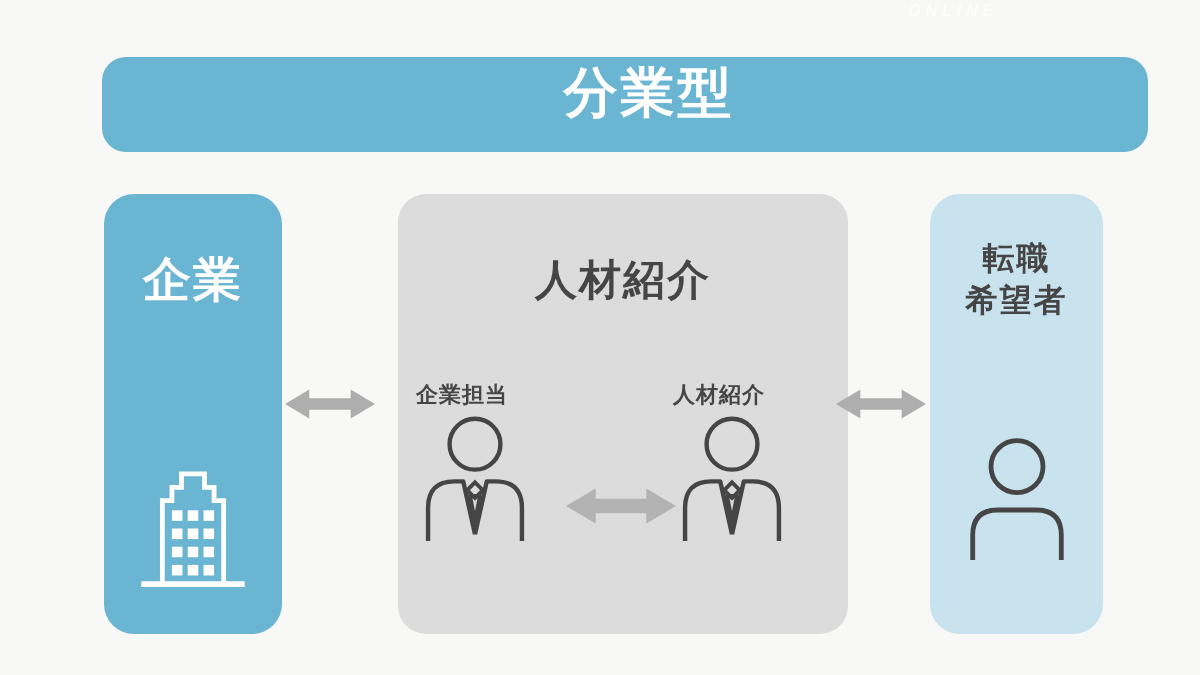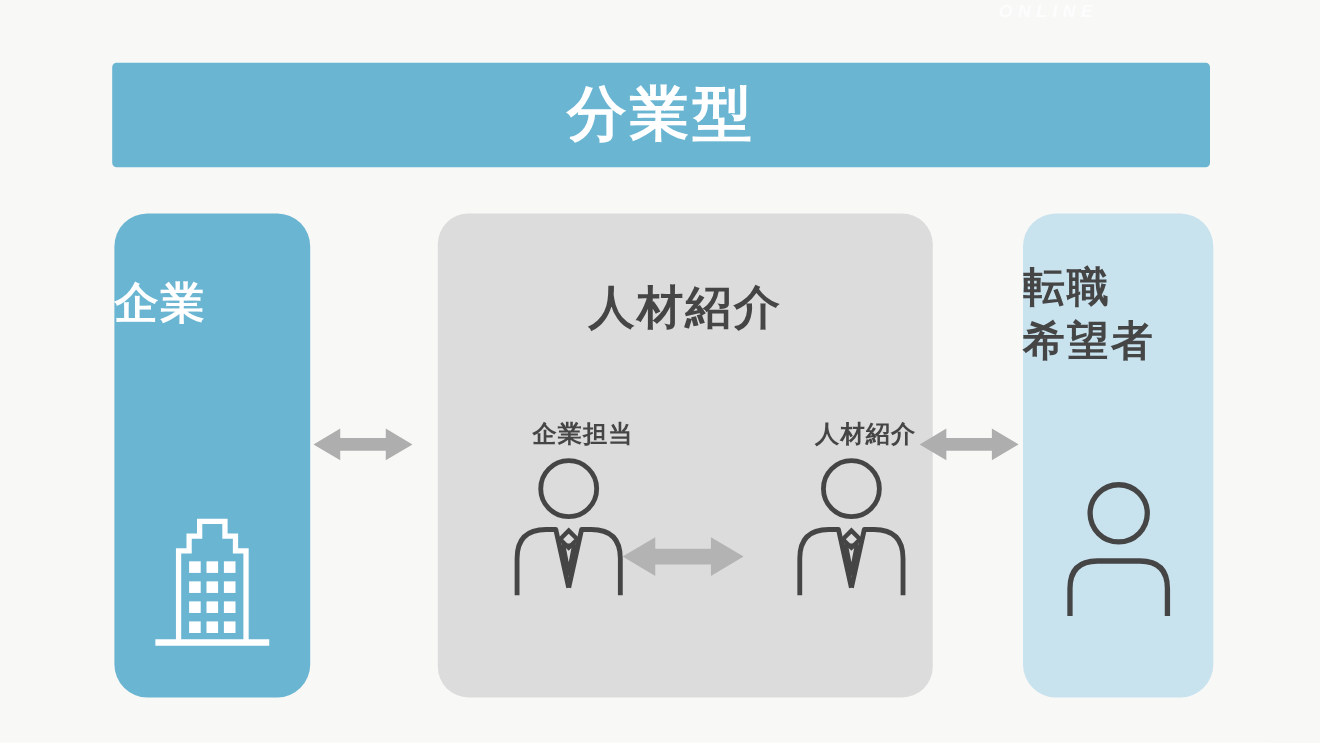--- a/index.html
+++ b/index.html
@@ -21,24 +21,25 @@
     font-size: 16px;
     letter-spacing: 5px;
   }
   .banner {
     position: absolute;
     left: 102px;
     top: 57px;
     width: 998px;
     height: 95px;
     background: #6ab5d2;
-    border-radius: 4px;
+    border-radius: 24px;
     display: flex;
-    align-items: center;
+    align-items: flex-start;
     justify-content: center;
+    padding-left: 48px;
   }
   .banner-title {
     color: #ffffff;
     font-size: 54px;
     font-weight: bold;
     letter-spacing: 3px;
   }
   .box {
     position: absolute;
     top: 194px;
@@ -46,22 +47,23 @@
     border-radius: 30px;
   }
   .company-box  { left: 104px; width: 178px; background: #6ab5d2; }
   .agency-box   { left: 398px; width: 450px; background: #dcdcdc; border-radius: 28px; }
   .candidate-box{ left: 930px; width: 173px; background: #c8e2ee; }
 
   .company-label {
     position: absolute;
     top: 54px;
     width: 100%;
+    text-align: center;
     color: #ffffff;
-    font-size: 40px;
+    font-size: 48px;
     font-weight: bold;
     letter-spacing: 2px;
   }
   .company-box svg {
     position: absolute;
     left: 50%;
     transform: translateX(-50%);
     bottom: 42px;
   }
 
@@ -74,43 +76,44 @@
     font-size: 42px;
     font-weight: bold;
     letter-spacing: 2px;
   }
   .role {
     position: absolute;
     top: 186px;
     width: 160px;
     display: flex;
     flex-direction: column;
-    align-items: flex-end;
+    align-items: flex-start;
     gap: 1px;
   }
   .role-left  { left: 18px; }
   .role-right { left: 275px; }
   .role-label {
     color: #454545;
     font-size: 22px;
     font-weight: bold;
     letter-spacing: 1px;
   }
   .mid-arrow {
     position: absolute;
     left: 168px;
     top: 292px;
   }
 
   .candidate-label {
     position: absolute;
     top: 44px;
     width: 100%;
+    text-align: center;
     color: #454545;
-    font-size: 38px;
+    font-size: 32px;
     font-weight: bold;
     line-height: 1.3;
     letter-spacing: 2px;
     white-space: pre-line;
   }
   .candidate-box svg {
     position: absolute;
     left: 50%;
     transform: translateX(-50%);
     bottom: 72px;

